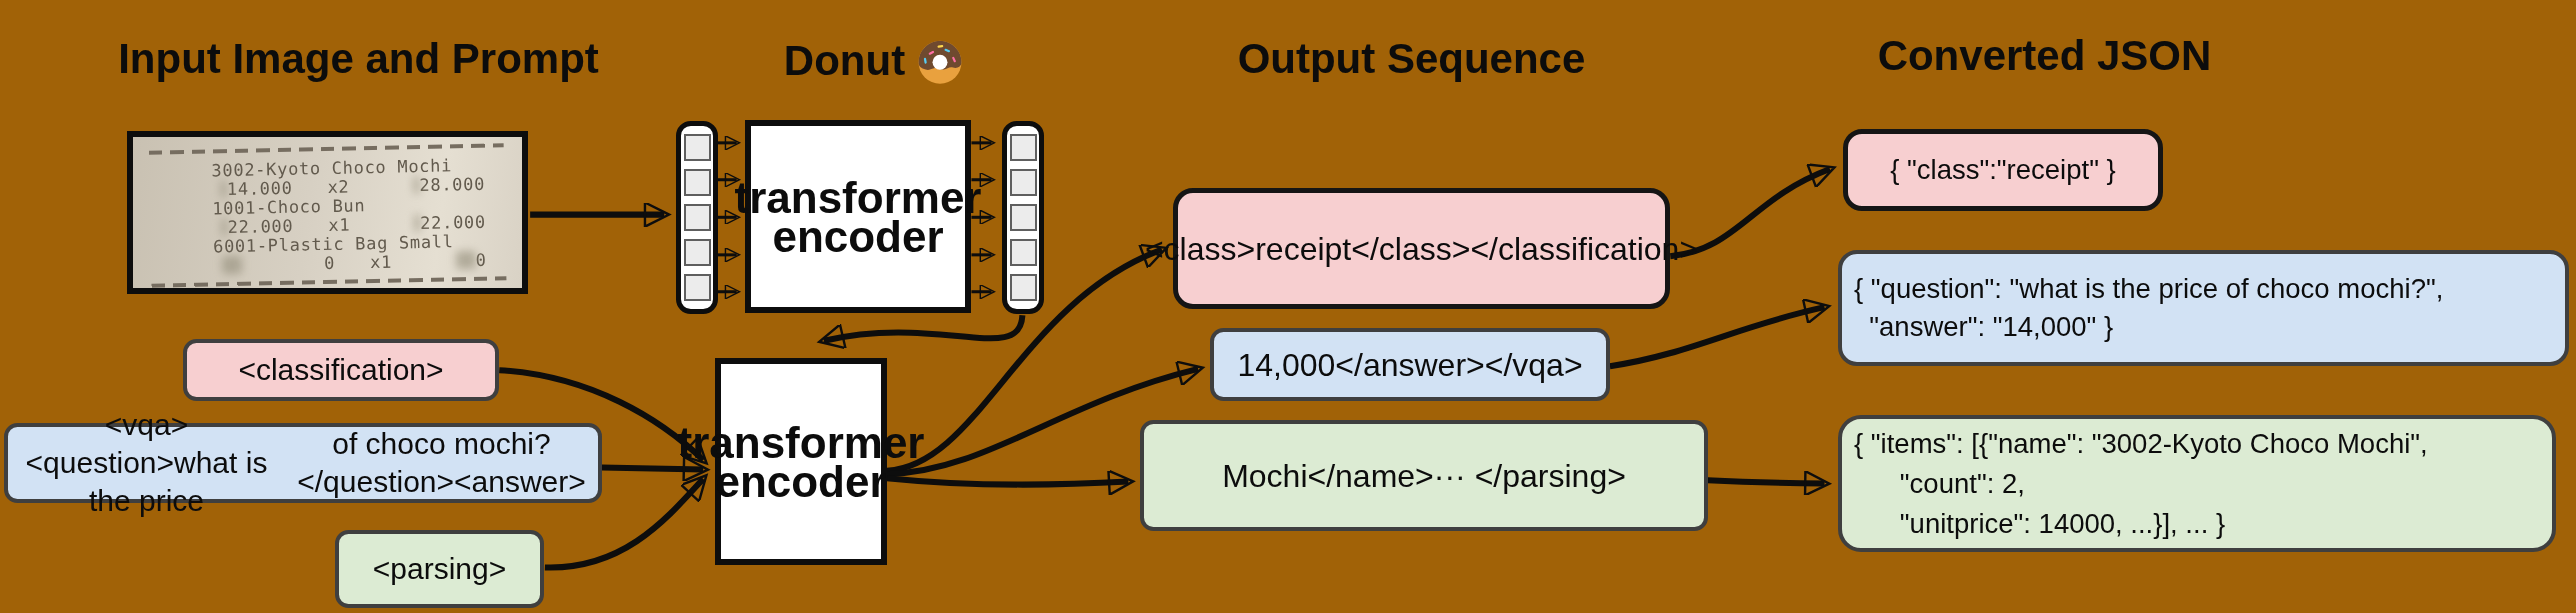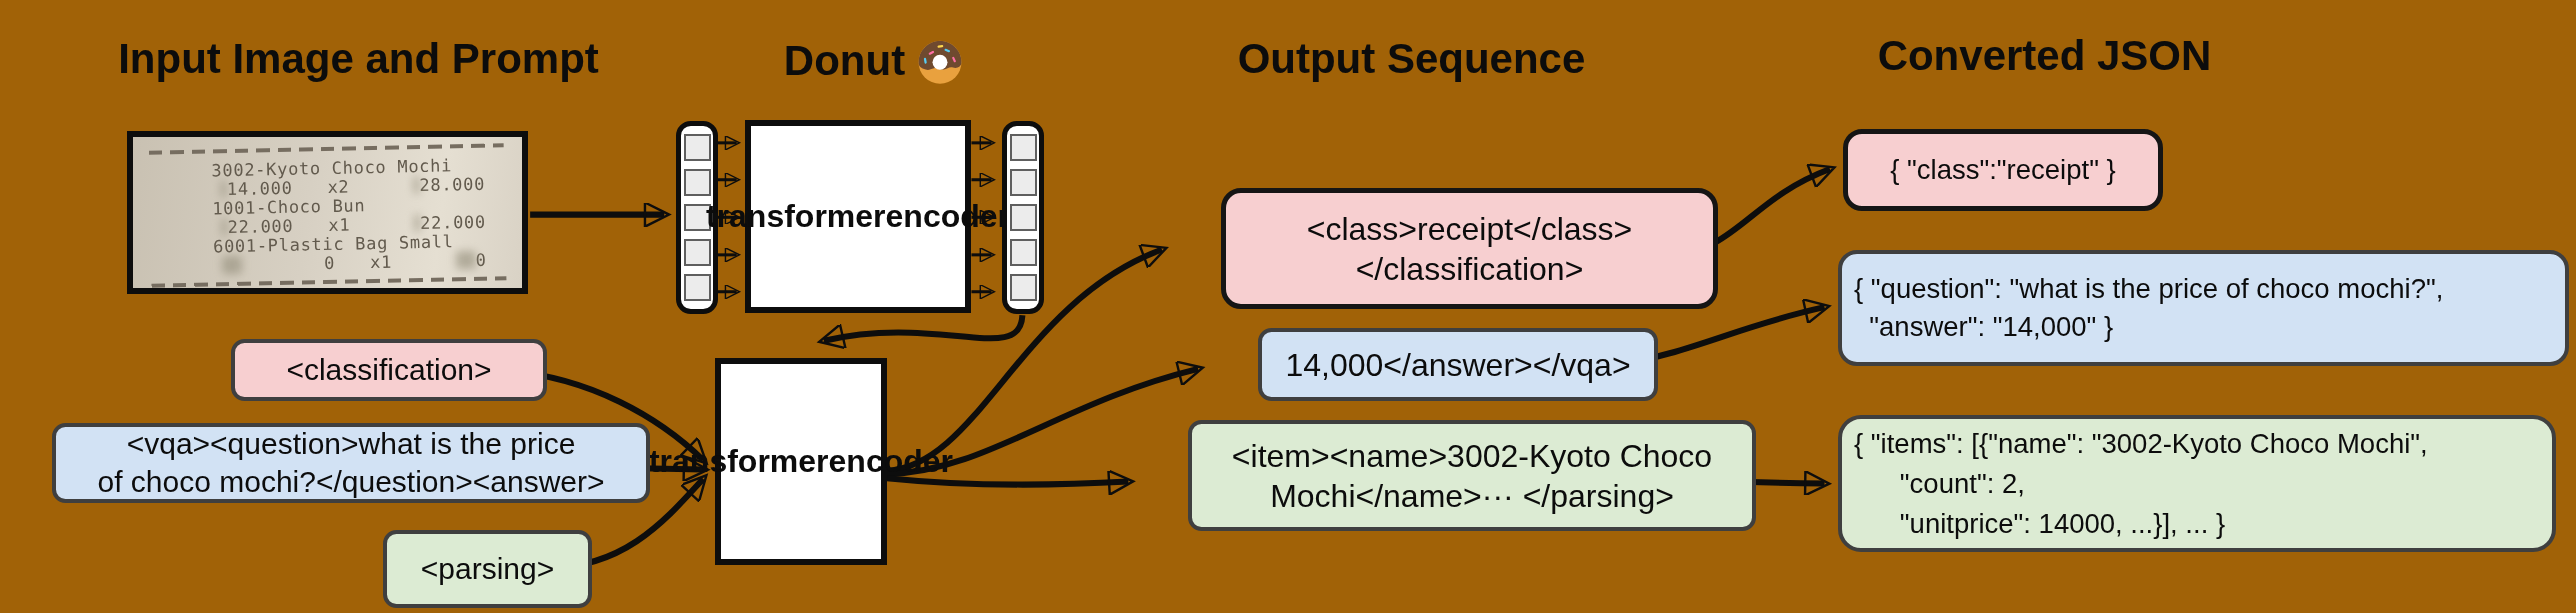--- a/index.html
+++ b/index.html
@@ -28,27 +28,27 @@
   .rd1{margin-left:79px;}
   .rd2{margin-left:64px;}
   .r-total{flex:1;text-align:right;padding-right:27px;}
   
   .tok-col{position:absolute;width:42px;height:193px;box-sizing:border-box;border:5.4px solid #0d0d0d;border-radius:14.8px;
            background:#fff;display:flex;flex-direction:column;justify-content:space-between;align-items:center;padding:8px 0;}
   #col-in {left:676px;top:121px;}
   #col-out{left:1002px;top:121px;}
   .tok{width:27px;height:27px;background:#ececec;border:2.7px solid #5f5f5f;box-sizing:border-box;}
   .tbox{position:absolute;box-sizing:border-box;border:6px solid #0d0d0d;background:#fff;
-        display:flex;flex-direction:row;align-items:center;justify-content:center;
-        font-weight:bold;font-size:32px;line-height:39px;color:#0c0c0c;}
+        display:flex;flex-direction:column;align-items:center;justify-content:center;
+        font-weight:bold;font-size:44px;line-height:39px;color:#0c0c0c;}
   #encoder{left:745px;top:120px;width:226px;height:193px;}
   #decoder{left:715px;top:358px;width:172px;height:207px;}
   
-  .lbox{position:absolute;box-sizing:border-box;display:flex;flex-direction:column;align-items:center;justify-content:center;
-        font-size:30px;line-height:38px;color:#0c0c0c;text-align:center;margin-left:48px;}
+  .lbox{position:absolute;box-sizing:border-box;display:flex;align-items:center;justify-content:center;
+        font-size:30px;line-height:38px;color:#0c0c0c;text-align:center;}
   .fill-pink {background:#f7cfd0;}
   .fill-blue {background:#d2e2f4;}
   .fill-green{background:#dcebd3;}
   .bd-gray {border:4px solid #3f3f3f;border-radius:13.4px;}
   .bd-black{border:5.4px solid #151515;border-radius:20px;}
   #prompt-classification{left:183px;top:339px;width:316px;height:62px;}
   #prompt-vqa           {left:4px;  top:423px;width:598px;height:80px;}
   #prompt-parsing       {left:335px;top:530px;width:209px;height:78px;}
   #out-classification{left:1173px;top:188px;width:497px;height:121px;font-size:32px;line-height:40px;}
   #out-vqa           {left:1210px;top:328px;width:400px;height:73px;font-size:32px;}
@@ -196,21 +196,20 @@
   </div>
 
   <div class="lbox fill-pink bd-black" id="out-classification">
     <span>&lt;class&gt;receipt&lt;/class&gt;</span>
     <span>&lt;/classification&gt;</span>
   </div>
   <div class="lbox fill-blue bd-gray" id="out-vqa">
     <span>14,000&lt;/answer&gt;&lt;/vqa&gt;</span>
   </div>
   <div class="lbox fill-green bd-gray" id="out-parsing">
-    <span>&lt;item&gt;&lt;name&gt;3002-Kyoto Choco</span>
     <span>Mochi&lt;/name&gt;··· &lt;/parsing&gt;</span>
   </div>
 
   <div class="jbox fill-pink bd-black" id="json-classification">
     <span class="json-line">{ "class":"receipt" }</span>
   </div>
   <div class="jbox fill-blue bd-gray" id="json-vqa">
     <span class="json-line">{ "question": "what is the price of choco mochi?",</span>
     <span class="json-line">  "answer": "14,000" }</span>
   </div>

